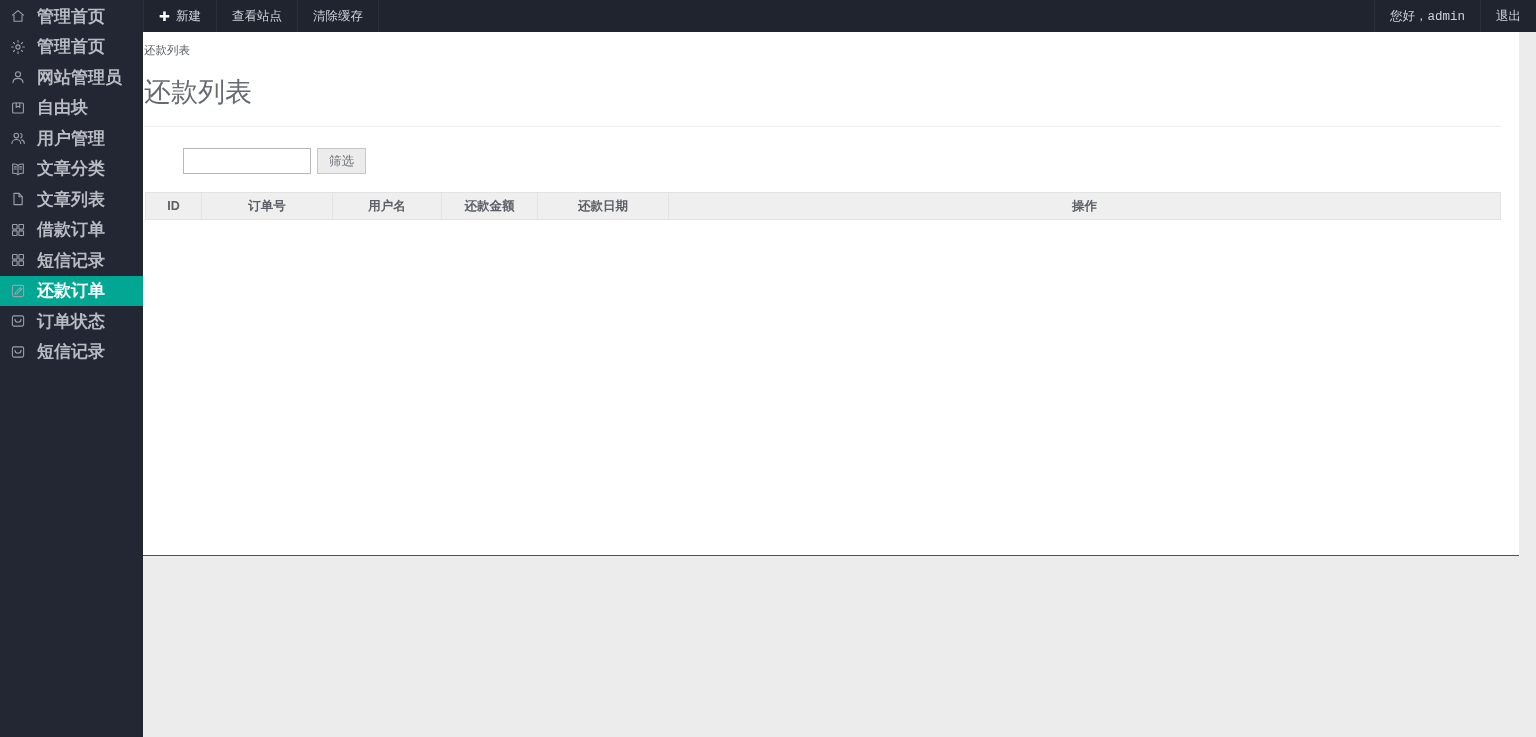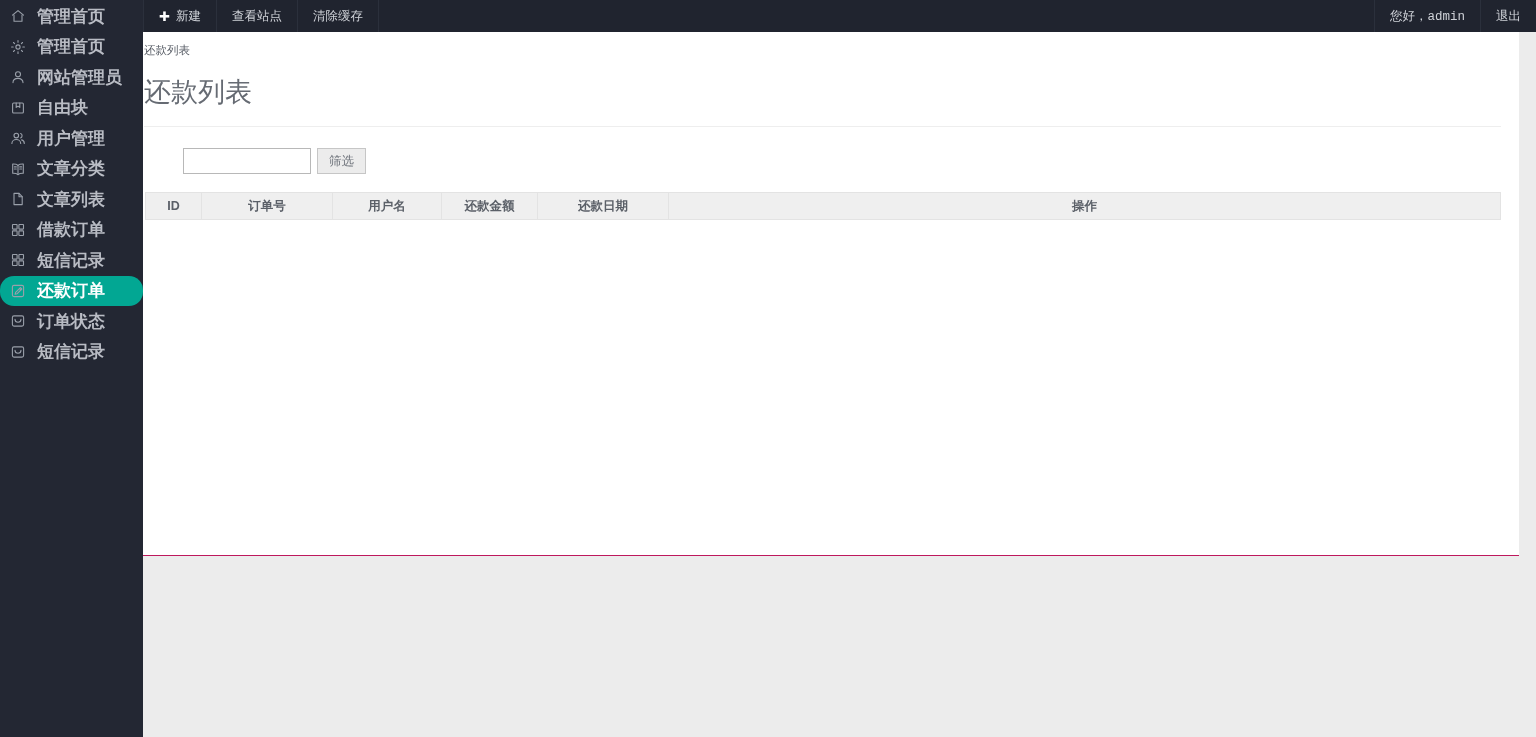--- a/index.html
+++ b/index.html
@@ -34,21 +34,21 @@
     color: #b9bcc4; font-size: 17px;
     font-weight: bold;
     cursor: pointer; user-select: none;
   }
   .nav-item .ic {
     width: 16px; height: 16px; margin-right: 11px;
     display: inline-flex; align-items: center; justify-content: center;
     flex: 0 0 16px;
   }
   .nav-item .ic svg { display: block; }
-  .nav-item.active { background: #02a793; color: #ffffff; border-radius: 14px; }
+  .nav-item.active { background: #02a793; color: #ffffff; }
   .nav-item.active .ic svg { stroke: #cfeee9; }
   .nav-label { line-height: 1; white-space: nowrap; }
 
   
   .topbar {
     position: absolute; left: 143px; top: 0;
     width: 1393px; height: 32px;
     background: #20242f;
     display: flex; align-items: stretch;
     z-index: 4;

